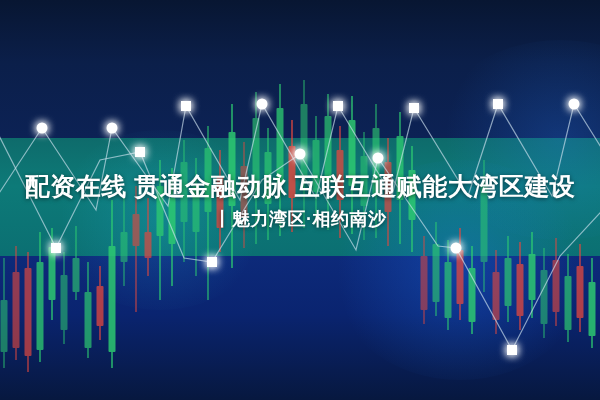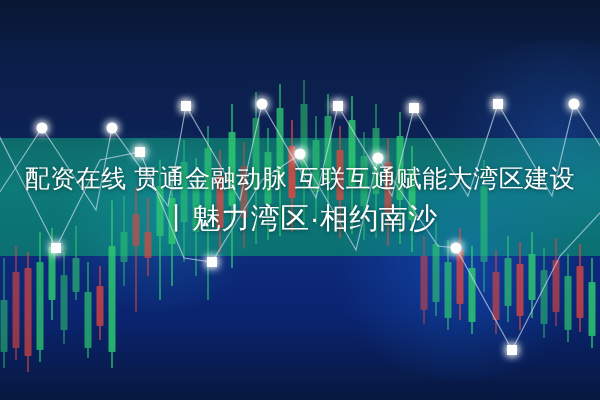--- a/index.html
+++ b/index.html
@@ -75,27 +75,27 @@
     width: 600px; height: 400px;
     display: flex;
     flex-direction: column;
     align-items: center;
     justify-content: center;
     gap: 4px;
     pointer-events: none;
   }
   .hl-line {
     color: #ffffff;
-    font-weight: normal;
+    font-weight: bold;
     letter-spacing: 0.5px;
     white-space: nowrap;
     text-shadow: 0 1px 4px rgba(0,0,0,0.55);
   }
   #hl-line-1 { font-size: 25px; }
-  #hl-line-2 { font-size: 29px; }
+  #hl-line-2 { font-size: 18px; }
 </style>
 </head>
 <body>
 
 <div id="stage">
 
   <div class="band" id="band-navy"></div>
   <div class="band" id="band-teal"></div>
   <div class="band" id="band-blue"></div>
 

